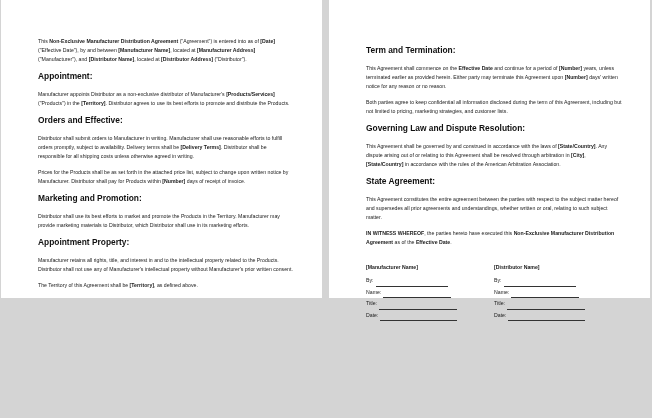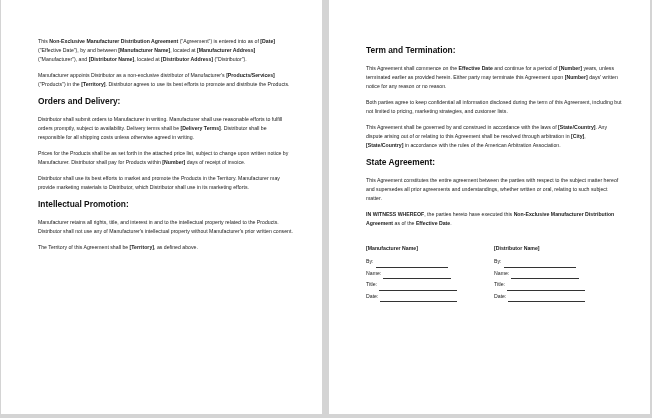--- a/index.html
+++ b/index.html
@@ -3,21 +3,21 @@
   <meta charset="utf-8">
   <style>
     html, body { margin: 0; padding: 0; }
     body {
       width: 652px; height: 418px; overflow: hidden;
       background: #d4d4d4; position: relative;
       font-family: "Liberation Sans", sans-serif;
       color: #1a1a1a;
     }
     .page {
-      position: absolute; top: 0; height: 414px;
+      position: absolute; top: 0; height: 298px;
       background: #ffffff;
       box-sizing: border-box;
     }
     #page1 { left: 1px; width: 321px; }
     #page2 { left: 329px; width: 321px; }
     .content { position: absolute; left: 37px; right: 28px; }
     #page1 .content { top: 37px; }
     #page2 .content { top: 45px; }
     p {
       margin: 0 0 7px 0;
@@ -40,42 +40,45 @@
     .blank.title { width: 78px; }
     .blank.date { width: 77px; }
   </style>
 </head>
 <body>
 
 <div class="page" id="page1">
   <div class="content">
     <p><span>This </span><b>Non-Exclusive Manufacturer Distribution Agreement</b><span> ("Agreement") is entered into as of </span><b>[Date]</b><span> ("Effective Date"), by and between </span><b>[Manufacturer Name]</b><span>, located at </span><b>[Manufacturer Address]</b><span> ("Manufacturer"), and </span><b>[Distributor Name]</b><span>, located at </span><b>[Distributor Address]</b><span> ("Distributor").</span></p>
 
+    <h2>Appointment:</h2>
     <p><span>Manufacturer appoints Distributor as a non-exclusive distributor of Manufacturer's </span><b>[Products/Services]</b><span> ("Products") in the </span><b>[Territory]</b><span>. Distributor agrees to use its best efforts to promote and distribute the Products.</span></p>
 
-    <h2>Orders and Delivery:</h2>
+    <h2>Orders and Effective:</h2>
     <p><span>Distributor shall submit orders to Manufacturer in writing. Manufacturer shall use reasonable efforts to fulfill orders promptly, subject to availability. Delivery terms shall be </span><b>[Delivery Terms]</b><span>. Distributor shall be responsible for all shipping costs unless otherwise agreed in writing.</span></p>
 
     <p><span>Prices for the Products shall be as set forth in the attached price list, subject to change upon written notice by Manufacturer. Distributor shall pay for Products within </span><b>[Number]</b><span> days of receipt of invoice.</span></p>
 
+    <h2>Marketing and Promotion:</h2>
     <p>Distributor shall use its best efforts to market and promote the Products in the Territory. Manufacturer may provide marketing materials to Distributor, which Distributor shall use in its marketing efforts.</p>
 
-    <h2>Intellectual Promotion:</h2>
+    <h2>Appointment Property:</h2>
     <p>Manufacturer retains all rights, title, and interest in and to the intellectual property related to the Products. Distributor shall not use any of Manufacturer's intellectual property without Manufacturer's prior written consent.</p>
     <p><span>The Territory of this Agreement shall be </span><b>[Territory]</b><span>, as defined above.</span></p>
   </div>
 </div>
 
 <div class="page" id="page2">
   <div class="content">
     <h2>Term and Termination:</h2>
     <p><span>This Agreement shall commence on the </span><b>Effective Date</b><span> and continue for a period of </span><b>[Number]</b><span> years, unless terminated earlier as provided herein. Either party may terminate this Agreement upon </span><b>[Number]</b><span> days' written notice for any reason or no reason.</span></p>
 
     <p>Both parties agree to keep confidential all information disclosed during the term of this Agreement, including but not limited to pricing, marketing strategies, and customer lists.</p>
 
+    <h2>Governing Law and Dispute Resolution:</h2>
     <p><span>This Agreement shall be governed by and construed in accordance with the laws of </span><b>[State/Country]</b><span>. Any dispute arising out of or relating to this Agreement shall be resolved through arbitration in </span><b>[City]</b><span>, </span><b>[State/Country]</b><span> in accordance with the rules of the American Arbitration Association.</span></p>
 
     <h2>State Agreement:</h2>
     <p>This Agreement constitutes the entire agreement between the parties with respect to the subject matter hereof and supersedes all prior agreements and understandings, whether written or oral, relating to such subject matter.</p>
 
     <p><b>IN WITNESS WHEREOF</b><span>, the parties hereto have executed this </span><b>Non-Exclusive Manufacturer Distribution Agreement</b><span> as of the </span><b>Effective Date</b><span>.</span></p>
 
     <div class="sig-wrap">
       <div class="sig-col">
         <div class="sig-title">[Manufacturer Name]</div>

